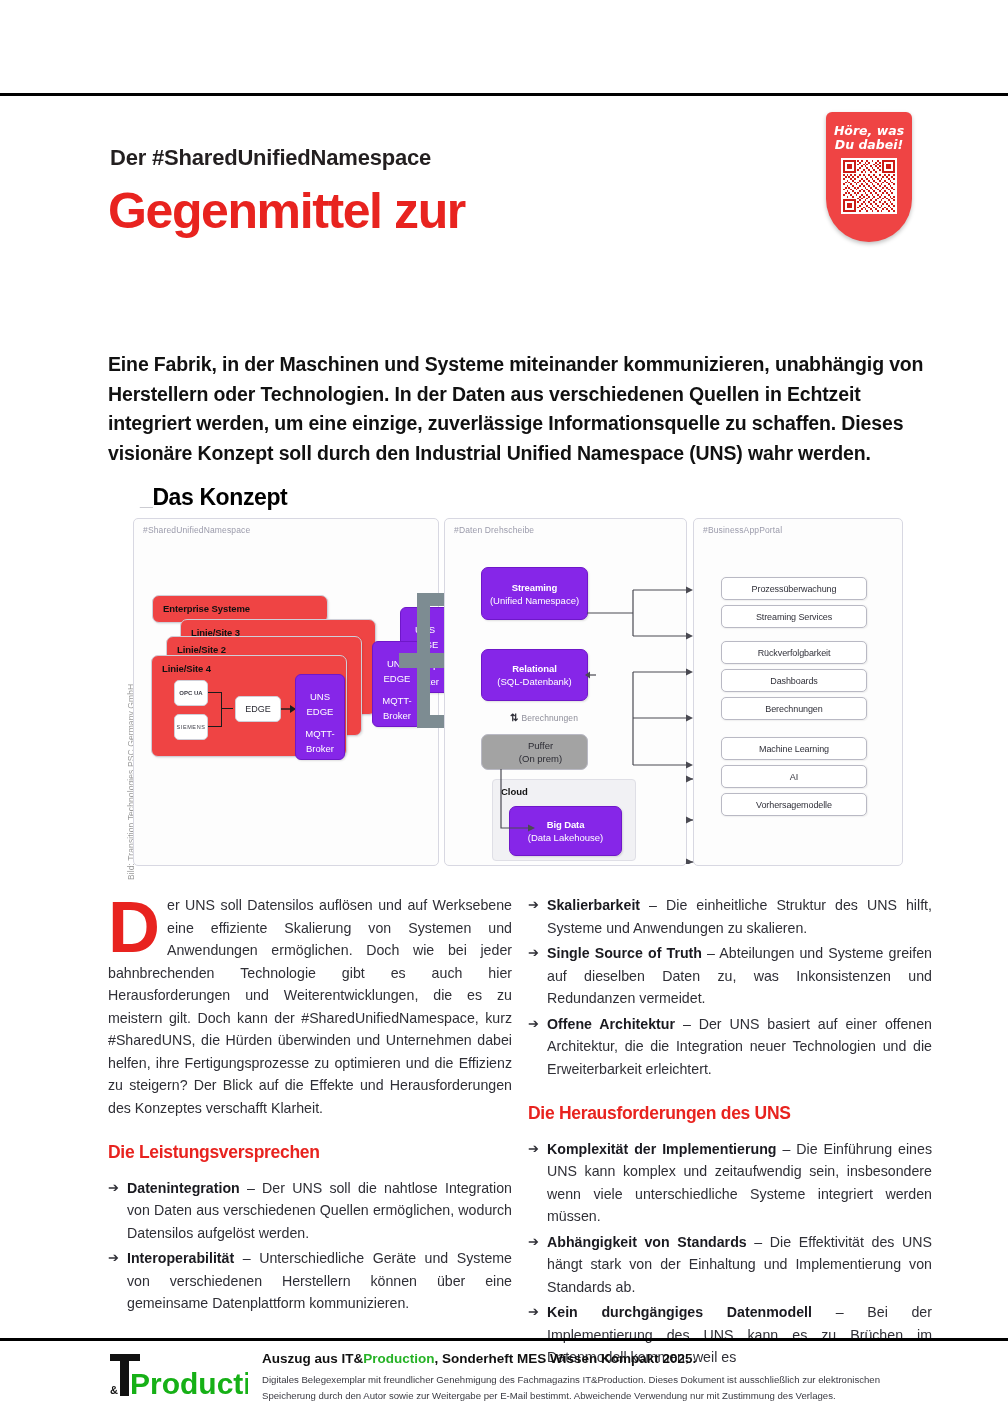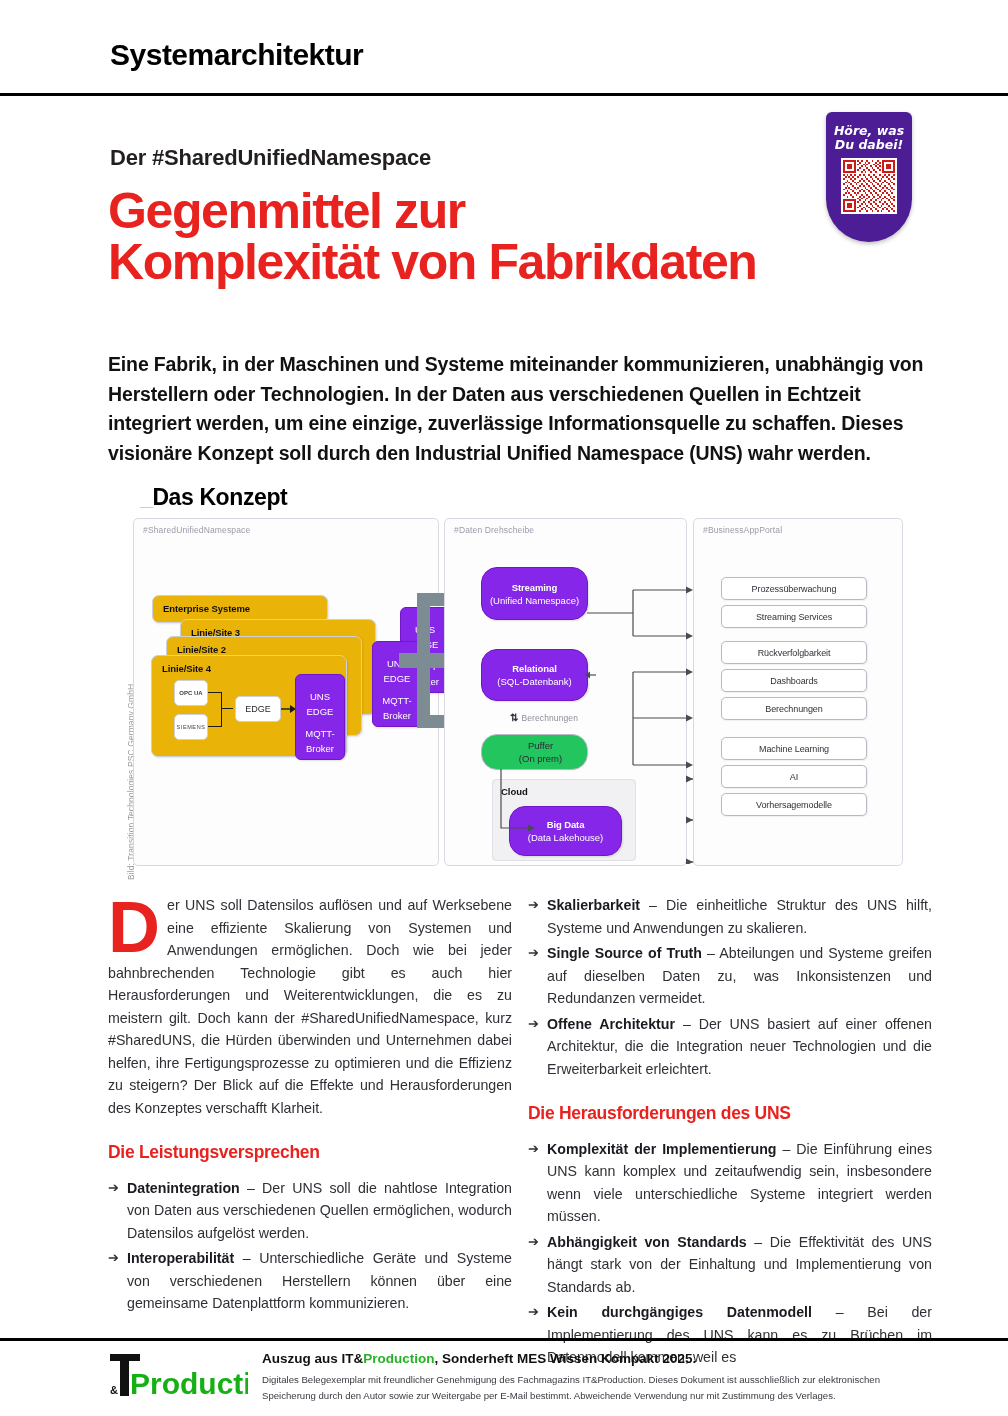--- a/index.html
+++ b/index.html
@@ -29,21 +29,21 @@
   .headline {
     position:absolute; left:108px; top:186px; width:760px;
     font-size:50px; line-height:51px; font-weight:700;
     color:#e8231f; letter-spacing:-1.4px;
   }
   .headline .l2 { display:block; }
 
   
   .badge {
     position:absolute; left:826px; top:112px; width:86px; height:130px;
-    background:#4c1d95;
+    background:#ef4444;
     border-radius: 6px 6px 43px 43px;
     box-shadow: 0 2px 4px rgba(0,0,0,.25);
     text-align:center;
   }
   .badge-text {
     margin-top:12px; color:#fff; font-family:"DejaVu Sans", sans-serif;
     font-size:12.5px; line-height:14px; font-style:italic; font-weight:700;
   }
   .qr {
     margin: 6px auto 0; width:56px; height:56px; background:#fff; padding:2px;
@@ -79,21 +79,21 @@
   .panel .ptitle {
     position:absolute; left:9px; top:6px;
     font-size:8.5px; color:#9b9bab; letter-spacing:0.15px;
   }
   #panel-left { left:0; width:306px; }
   #panel-mid  { left:311px; width:243px; }
   #panel-right{ left:560px; width:210px; }
 
   
   .card {
-    position:absolute; background:#eab308; border:1px solid #cfcfd8;
+    position:absolute; background:#ef4444; border:1px solid #cfcfd8;
     border-radius:7px; box-shadow: 1px 1px 2px rgba(0,0,0,.10);
   }
   .card > .clabel {
     position:absolute; left:10px; top:7px;
     font-size:9.5px; font-weight:700; color:#111; letter-spacing:-0.1px;
   }
   #ent  { left:18px;  top:76px;  width:176px; height:28px; }
   #site3{ left:46px;  top:100px; width:196px; height:96px; }
   #site2{ left:32px;  top:117px; width:196px; height:100px; }
   #site1{ left:17px;  top:136px; width:196px; height:102px; }
@@ -119,29 +119,29 @@
   .uns-box .gap { display:block; height:7px; }
 
   
   .wire { position:absolute; background:#1b1b1b; }
 
   
   .bigarrow { position:absolute; }
 
   
   .mbox {
-    position:absolute; border-radius:16px; text-align:center;
+    position:absolute; border-radius:7px; text-align:center;
     font-size:9.5px; line-height:13px; padding-top:0;
     display:flex; flex-direction:column; align-items:center; justify-content:center;
   }
   .mbox .t1 { font-weight:700; letter-spacing:-0.1px; }
   .mbox .t2 { font-weight:400; }
   .purple { background:#8626e8; border:1px solid #6f17c9; color:#fff;
             box-shadow:1px 1px 2px rgba(0,0,0,.12); }
-  .white  { background:#22c55e; border:1px solid #b9b9c4; color:#2b2b33;padding-left:12px; }
+  .white  { background:#a3a3a3; border:1px solid #b9b9c4; color:#2b2b33;padding-left:12px; }
   #streaming  { left:36px; top:48px;  width:107px; height:53px; }
   #relational { left:36px; top:130px; width:107px; height:52px; }
   #puffer     { left:36px; top:215px; width:107px; height:36px; }
   #bigdata    { left:64px; top:287px; width:113px; height:50px; }
   #cloudbox {
     position:absolute; left:47px; top:260px; width:144px; height:82px;
     background:#f1f1f4; border:1px solid #dfdfe6; border-radius:4px;
   }
   #cloudlabel { position:absolute; left:8px; top:6px; font-size:9.5px; font-weight:700; color:#111; }
   #berech {
@@ -195,27 +195,25 @@
   .foot-body {
     position:absolute; left:262px; top:1372px; width:660px;
     font-size:9.6px; line-height:15.5px; color:#3a3a42;
   }
 </style>
 </head>
 <body>
 
 <div class="page">
 
-  <div class="rubric">Systemarchitektur</div>
   <div class="rule-top"></div>
 
   <div class="kicker">Der #SharedUnifiedNamespace</div>
   <div class="headline">
     <span class="l1">Gegenmittel zur</span>
-    <span class="l2">Komplexität von Fabrikdaten</span>
   </div>
 
   <div class="badge">
     <div class="badge-text">
       <div>Höre, was</div>
       <div>Du dabei!</div>
     </div>
     <div class="qr">
       <svg width="52" height="52" viewBox="0 0 29 29" shape-rendering="crispEdges">
         <rect width="29" height="29" fill="#fff"></rect>

